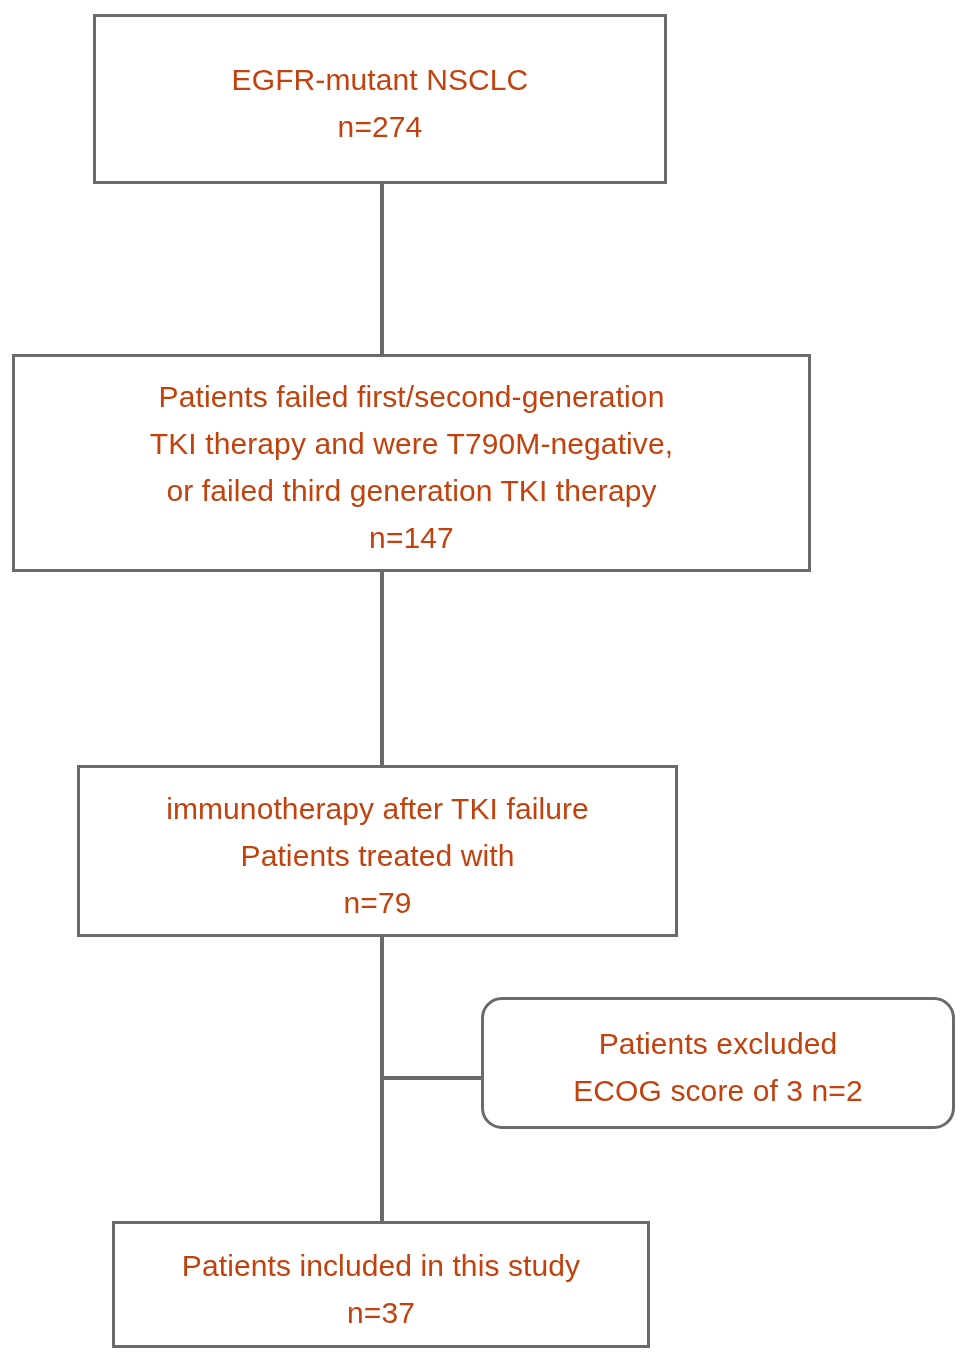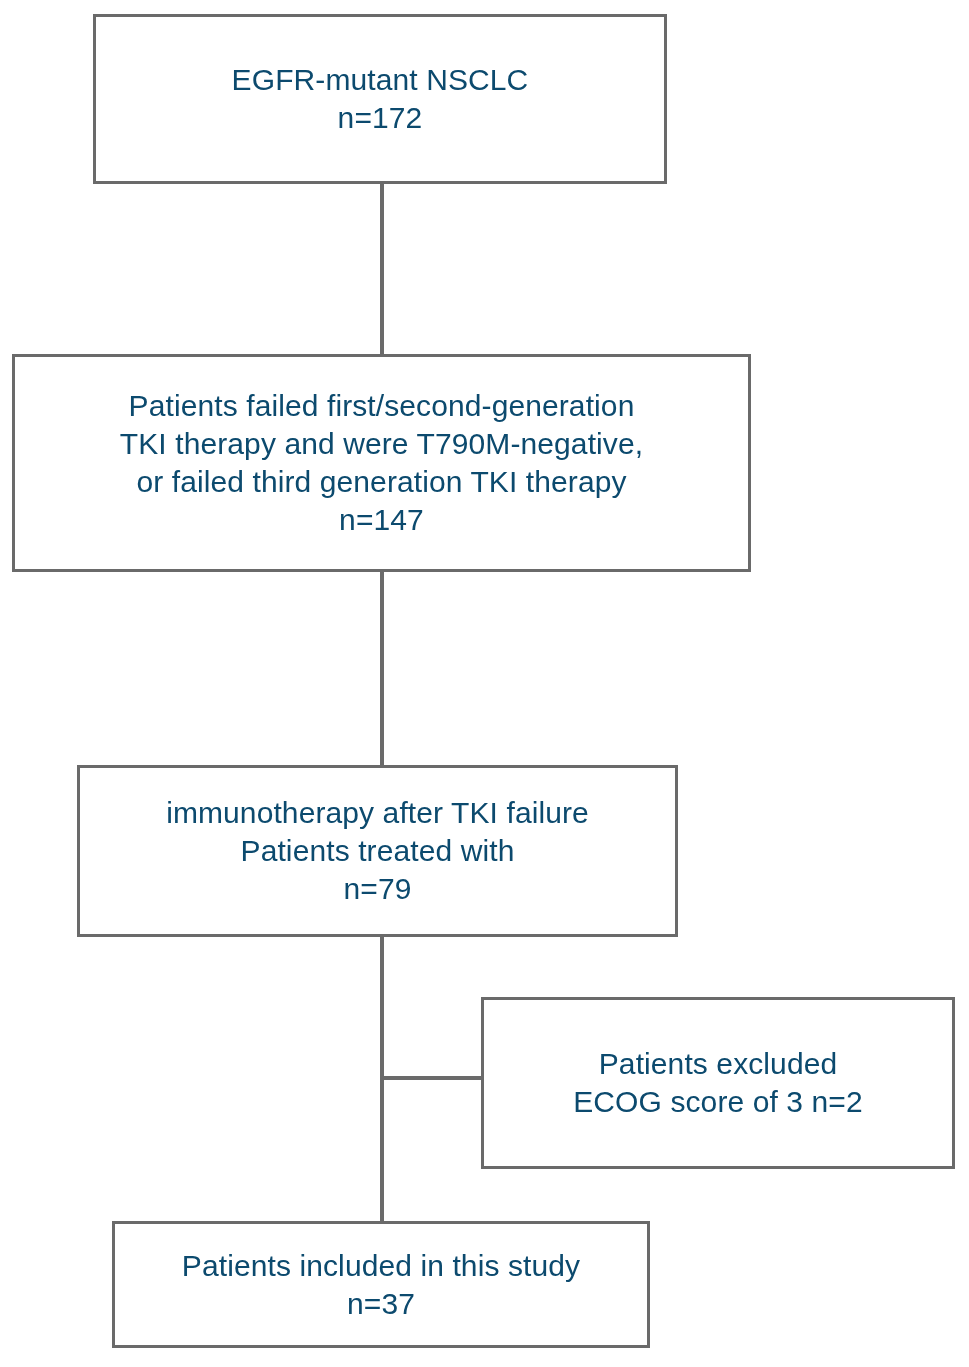--- a/index.html
+++ b/index.html
@@ -20,69 +20,70 @@
     box-sizing: border-box;
     border: 3px solid #6a6a6a;
     background: #ffffff;
     display: flex;
     flex-direction: column;
     align-items: center;
     justify-content: center;
     text-align: center;
   }
   .box-line {
-    color: #0c4a6e;
+    color: #c2410c;
     font-size: 30px;
     line-height: 38px;
     letter-spacing: 0.1px;
     white-space: pre;
+    margin-top: 9px;
   }
   .connector-v {
     position: absolute;
     width: 4px;
     background: #6a6a6a;
   }
   .connector-h {
     position: absolute;
     height: 4px;
     background: #6a6a6a;
   }
 </style>
 </head>
 <body>
 
 <div id="flow-root">
 
   <div class="flow-box" style="left:93px; top:14px; width:574px; height:170px;">
     <div class="box-line">EGFR-mutant NSCLC</div>
-    <div class="box-line">n=172</div>
+    <div class="box-line">n=274</div>
   </div>
 
   <div class="connector-v" style="left:380px; top:184px; height:172px;"></div>
 
-  <div class="flow-box" style="left:12px; top:354px; width:739px; height:218px;">
+  <div class="flow-box" style="left:12px; top:354px; width:799px; height:218px;">
     <div class="box-line">Patients failed first/second-generation</div>
     <div class="box-line">TKI therapy and were T790M-negative,</div>
     <div class="box-line">or failed third generation TKI therapy</div>
     <div class="box-line">n=147</div>
   </div>
 
   <div class="connector-v" style="left:380px; top:572px; height:195px;"></div>
 
   <div class="flow-box" style="left:77px; top:765px; width:601px; height:172px;">
     <div class="box-line">immunotherapy after TKI failure</div>
     <div class="box-line">Patients treated with</div>
     <div class="box-line">n=79</div>
   </div>
 
   <div class="connector-v" style="left:380px; top:937px; height:286px;"></div>
 
   <div class="connector-h" style="left:380px; top:1076px; width:104px;"></div>
 
-  <div class="flow-box" style="left:481px; top:997px; width:474px; height:172px;">
+  <div class="flow-box" style="left:481px; top:997px; width:474px; height:132px;border-radius:21px;">
     <div class="box-line">Patients excluded</div>
     <div class="box-line">ECOG score of 3 n=2</div>
   </div>
 
   <div class="flow-box" style="left:112px; top:1221px; width:538px; height:127px;">
     <div class="box-line">Patients included in this study</div>
     <div class="box-line">n=37</div>
   </div>
 
 </div>

